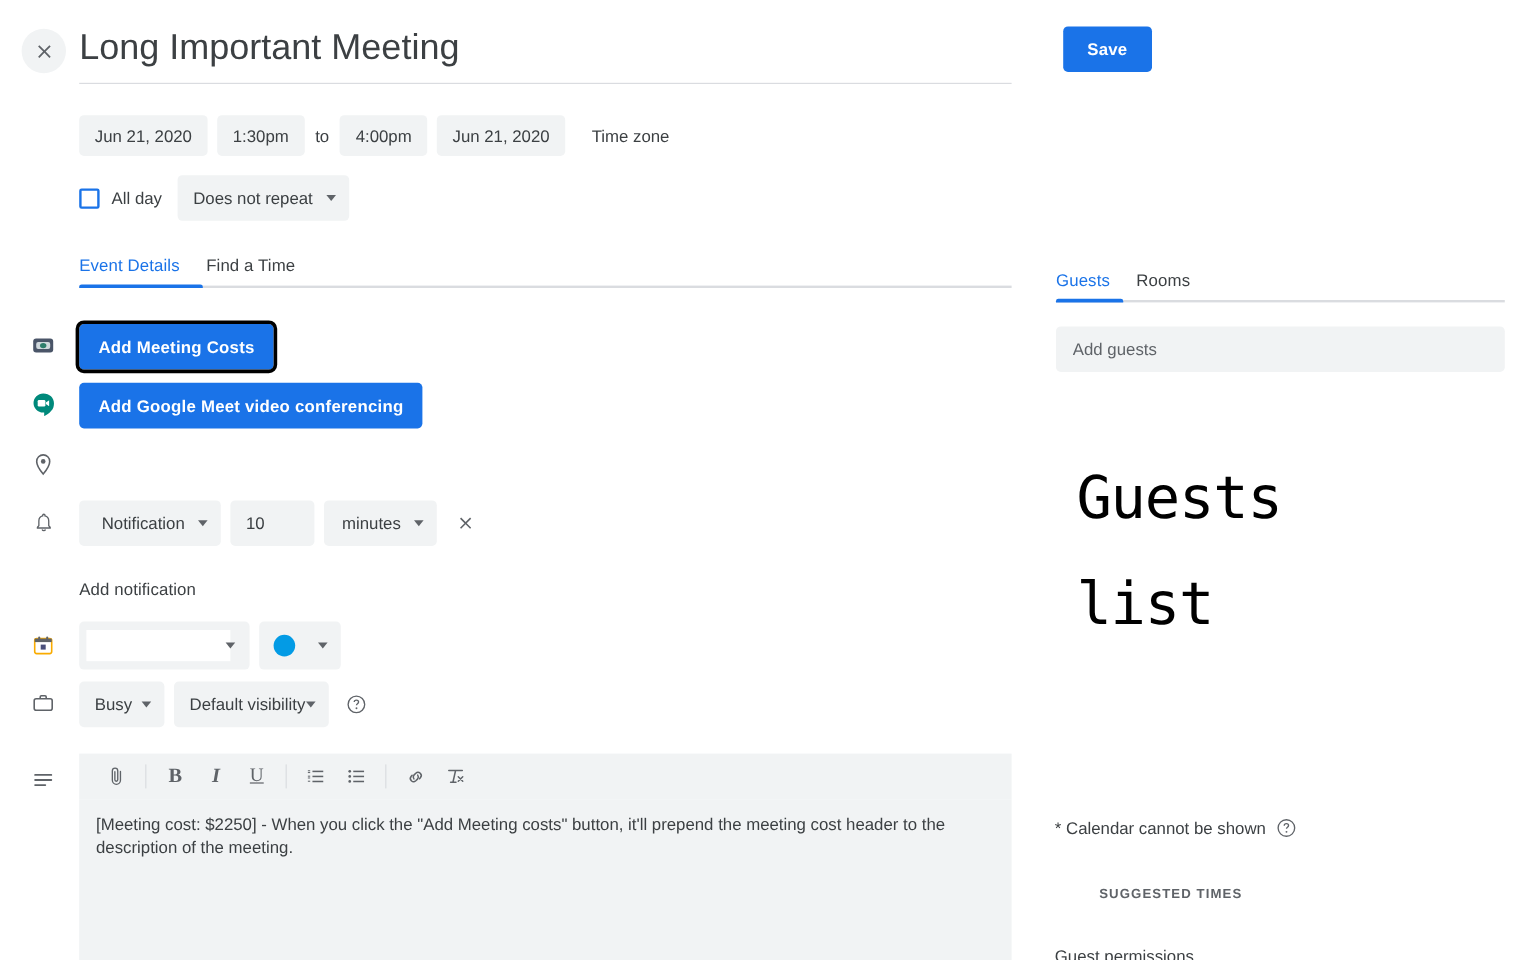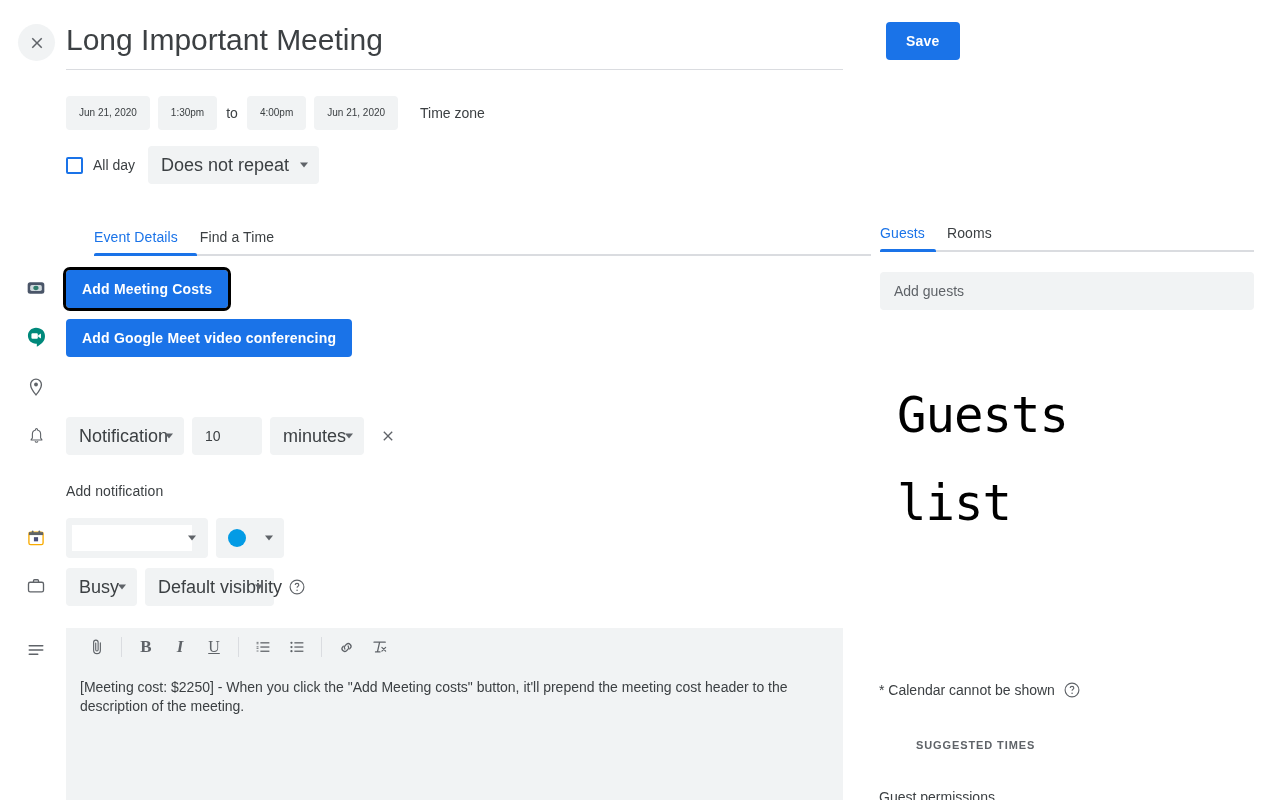--- a/index.html
+++ b/index.html
@@ -31,40 +31,40 @@
   }
   .title-underline {
     margin-top:9px; height:1px; background:#dadce0; width:777px;
   }
 
   
   .date-row { position:absolute; left:66px; top:96px; display:flex; align-items:center; gap:0px; }
   .pill {
     background:#f1f3f4; border:none; border-radius:4px;
     font-family:"Liberation Sans", sans-serif;
-    font-size:10px; color:#3c4043; cursor:pointer;
+    font-size:14px; color:#3c4043; cursor:pointer;
     padding:9px 13px; line-height:16px; white-space:nowrap;
   }
   .to-word { font-size:14px; color:#3c4043; padding:0 9px; }
   .tz-link {
     font-size:14px; color:#3c4043; cursor:pointer;
     margin-left:18px; background:none; border:none;
     font-family:"Liberation Sans", sans-serif; padding:6px 4px;
   }
 
   
   .allday-row { position:absolute; left:66px; top:146px; display:flex; align-items:center; }
   .cb {
     width:17px; height:17px; border:2px solid #1a73e8; border-radius:2px;
     background:#fff; cursor:pointer; display:inline-block;
   }
   .allday-label { font-size:14px; color:#3c4043; margin-left:10px; margin-right:13px; }
 
   
-  .tabs { position:absolute; left:66px; top:224px; width:777px;margin-left:28px; }
+  .tabs { position:absolute; left:66px; top:208px; width:777px; }
   .tabs-row { display:flex; align-items:flex-end; gap:0; height:30px; }
   .tab {
     font-size:14px; background:none; border:none; cursor:pointer;
     font-family:"Liberation Sans", sans-serif;
     padding:0 6px 9px 0; color:#3c4043; letter-spacing:.1px;
   }
   .tab.active { color:#1a73e8; font-weight:400; }
   .tab.second { margin-left:16px; }
   .tabs-underline { position:relative; height:2px; background:#dadce0; width:777px; }
   .tabs-underline .active-bar {
@@ -91,23 +91,23 @@
   .text-input {
     background:#f1f3f4; border:none; border-radius:4px;
     font-family:"Liberation Sans", sans-serif; font-size:14px;
     color:#3c4043; padding:11px 14px; width:777px;
     line-height:18px; outline:none;
   }
   .text-input::placeholder { color:#5f6368; }
 
   .sel-pill {
     background:#f1f3f4; border:none; border-radius:4px;
-    font-family:"Liberation Sans", sans-serif; font-size:18px;
+    font-family:"Liberation Sans", sans-serif; font-size:14px;
     color:#3c4043; cursor:pointer; padding:11px 30px 11px 13px;
-    position:relative; line-height:16px; white-space:nowrap; text-align:left;
+    position:relative; line-height:16px; white-space:nowrap; text-align:right;
   }
   .sel-pill .caret {
     position:absolute; right:11px; top:50%; transform:translateY(-50%);
     width:0; height:0; border-left:4px solid transparent;
     border-right:4px solid transparent; border-top:5px solid #5f6368;
   }
   .num-pill {
     background:#f1f3f4; border:none; border-radius:4px;
     font-family:"Liberation Sans", sans-serif; font-size:14px;
     color:#3c4043; padding:11px 13px; width:70px; outline:none; line-height:16px;

